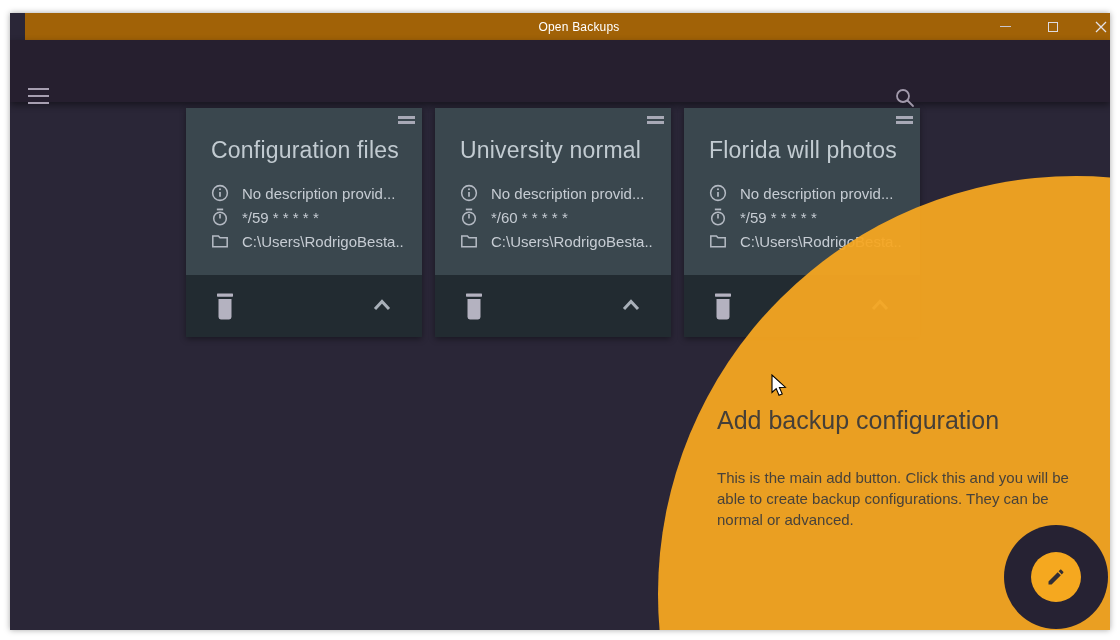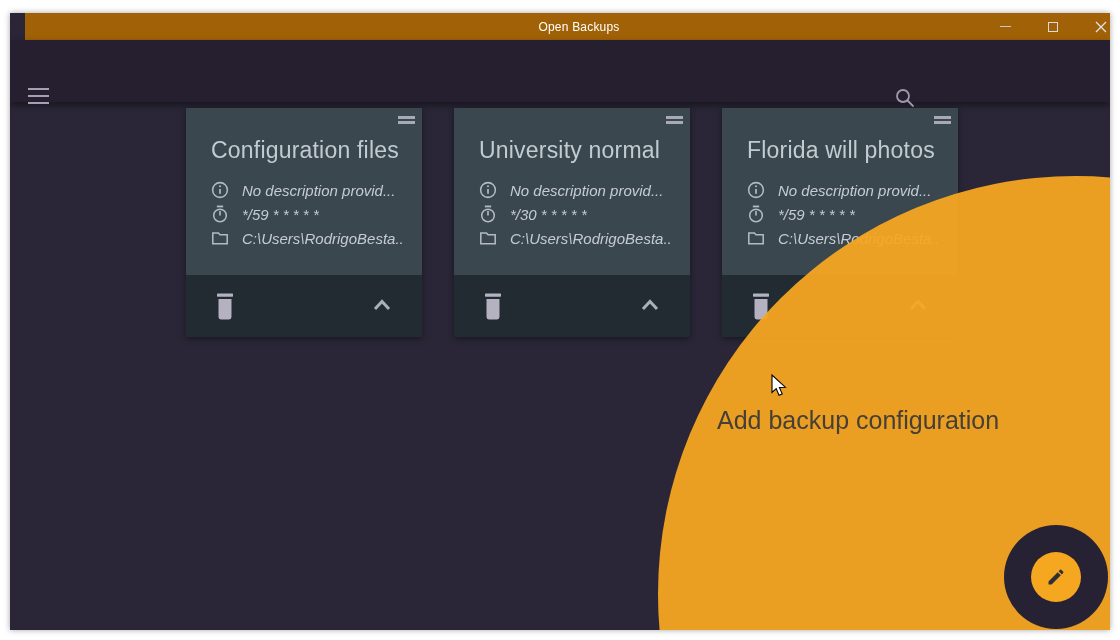--- a/index.html
+++ b/index.html
@@ -27,32 +27,32 @@
   .toolbar {
     position:absolute; left:0; top:27px; width:100%; height:62px;
     background:#261F2F; box-shadow:0 3px 7px rgba(0,0,0,0.45);
   }
   .hamburger { position:absolute; left:18px; top:48px; width:21px; height:16px;
     display:flex; flex-direction:column; justify-content:space-between; cursor:pointer; }
   .hamburger span { display:block; height:2.4px; background:#A79FB1; }
   .search-btn { position:absolute; left:883px; top:46px; width:24px; height:24px; cursor:pointer; }
 
   
-  .cards { position:absolute; left:176px; top:95px; display:flex; gap:32px; }
+  .cards { position:absolute; left:176px; top:95px; display:flex; gap:13px; }
   .card { width:236px; height:229px; box-shadow:0 2px 6px rgba(0,0,0,0.4); }
   .card-head { position:relative; height:167px; background:#3A474E; padding:29px 18px 0 25px; }
   .drag-handle { position:absolute; top:8px; right:7px; width:17px; height:8px;
     display:flex; flex-direction:column; justify-content:space-between; }
   .drag-handle span { display:block; height:2.6px; background:#A8A9B6; }
   .card-title {
     font-size:23px; font-weight:300; color:#C2CBD1; letter-spacing:0.2px;
     white-space:nowrap; overflow:hidden;
   }
   .card-rows { margin-top:14px; }
-  .card-row { display:flex; align-items:center; height:24px;font-style:italic; }
+  .card-row { display:flex; align-items:flex-end; height:24px; }
   .card-row .ric { width:18px; height:18px; flex:0 0 18px; margin-right:13px; }
   .card-row .rtx { font-size:15px; color:#C6CCD3; white-space:nowrap; overflow:hidden; }
   .card-foot { position:relative; height:62px; background:#222B31; }
   .trash-btn { position:absolute; left:27px; top:18px; width:24px; height:27px; cursor:pointer; }
   .collapse-btn { position:absolute; left:187px; top:23px; width:18px; height:14px; cursor:pointer; }
   .oicon { stroke:#B4BAC3; fill:none; stroke-width:1.7; }
 
   
   .overlay-circle {
     position:absolute; left:648px; top:163px; width:836px; height:836px;
@@ -173,21 +173,21 @@
               <circle cx="10" cy="5.9" r="1.15" fill="#B4BAC3" stroke="none"></circle>
             </svg>
             <span class="rtx">No description provid...</span>
           </div>
           <div class="card-row">
             <svg class="ric" viewBox="0 0 20 20">
               <line x1="6.5" y1="1.6" x2="13.5" y2="1.6" stroke="#B4BAC3" stroke-width="2"></line>
               <circle cx="10" cy="11.6" r="7" class="oicon"></circle>
               <line x1="10" y1="11.6" x2="10" y2="6.8" stroke="#B4BAC3" stroke-width="1.8"></line>
             </svg>
-            <span class="rtx">*/30 * * * * *</span>
+            <span class="rtx">*/60 * * * * *</span>
           </div>
           <div class="card-row">
             <svg class="ric" viewBox="0 0 20 20">
               <path d="M2 4.5 h6.2 l1.8 2 h8 V16.5 H2 Z" class="oicon"></path>
             </svg>
             <span class="rtx">C:\Users\RodrigoBesta...</span>
           </div>
         </div>
       </div>
       <div class="card-foot">
@@ -251,20 +251,21 @@
         </div>
       </div>
     </div>
 
   </div>
 
   <div class="overlay-circle"></div>
 
   <div class="overlay-text">
     <div class="overlay-title">Add backup configuration</div>
+    <div class="overlay-body">This is the main add button. Click this and you will be able to create backup configurations. They can be normal or advanced.</div>
   </div>
 
   <div class="fab-ring"></div>
   <div class="fab">
     <svg width="20" height="20" viewBox="0 0 24 24">
       <path d="M3 17.25V21h3.75L17.81 9.94l-3.75-3.75L3 17.25zM20.71 7.04c.39-.39.39-1.02 0-1.41l-2.34-2.34c-.39-.39-1.02-.39-1.41 0l-1.83 1.83 3.75 3.75 1.83-1.83z" fill="#322E36"></path>
     </svg>
   </div>
 
   <svg class="cursor" width="22" height="24" viewBox="0 0 22 24">

